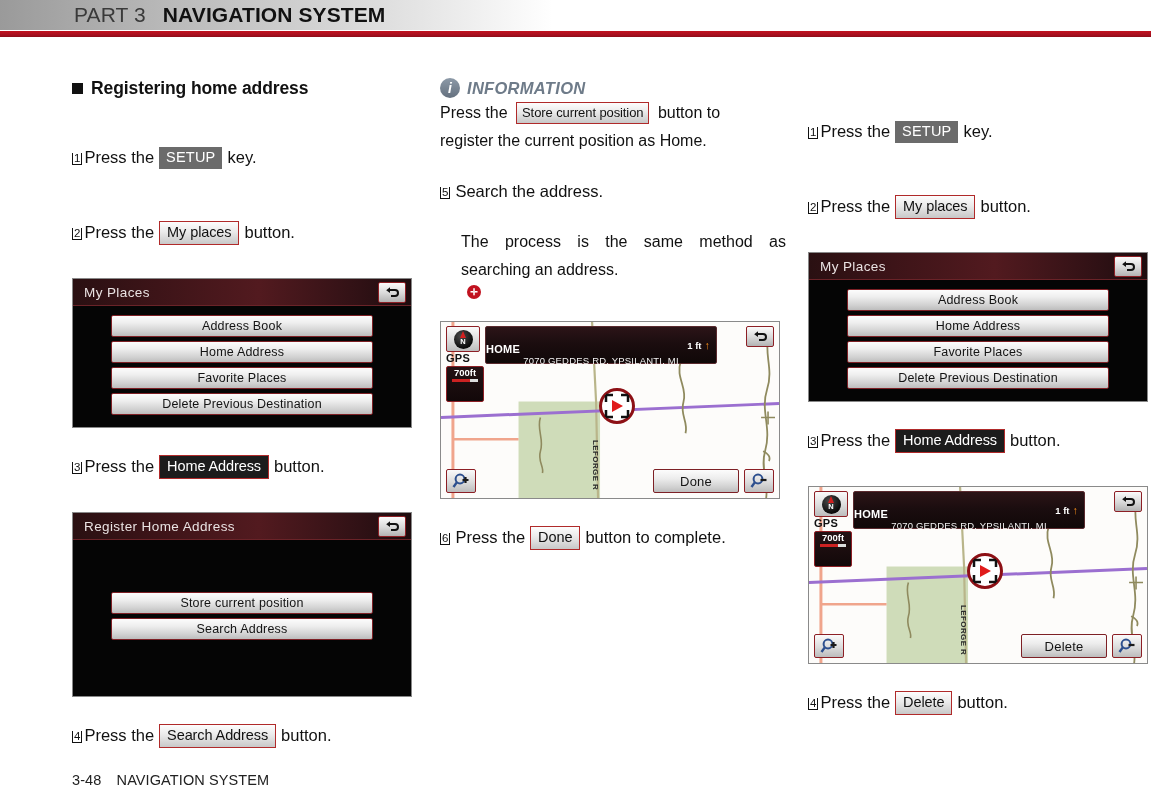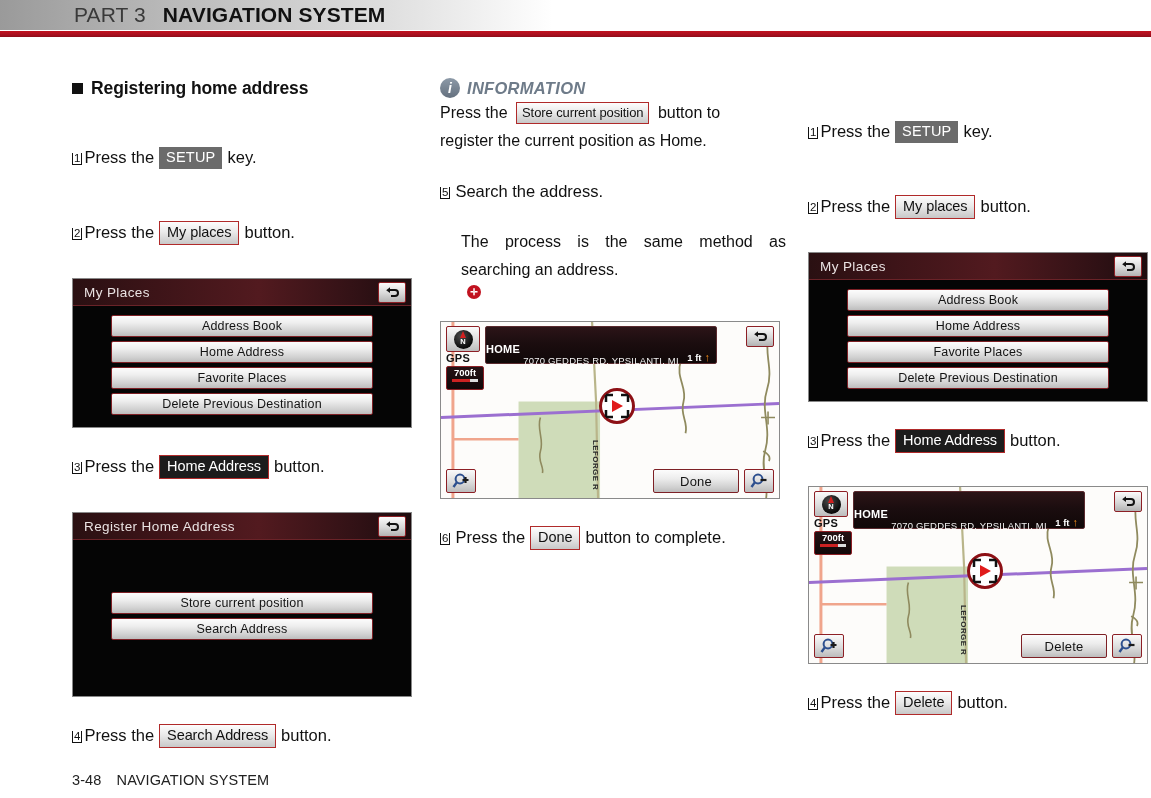--- a/index.html
+++ b/index.html
@@ -99,38 +99,38 @@
     position:relative; overflow:hidden; background:#fdfcfa;
   }
   .map-canvas{ position:absolute; inset:0; }
   .map-hdr{
     position:absolute; left:44px; top:4px; width:232px; height:38px;
     background:linear-gradient(to bottom,#2c1417 0%,#1b0d0f 45%,#100808 100%);
     border:1px solid #5a2a2e; border-radius:2px; z-index:6;
   }
   .map-hdr-t1{ color:#fff; font-size:11px; font-weight:bold; margin-top:16px; letter-spacing:.3px;}
   .map-hdr-t2{ color:#f2f2f2; font-size:9.5px; text-align:center; margin-top:0px; letter-spacing:.2px;}
-  .map-hdr-dist{ position:absolute; right:6px; bottom:0; color:#fff; font-size:9.5px; font-weight:bold;}
+  .map-hdr-dist{ position:absolute; right:6px; bottom:12px; color:#fff; font-size:9.5px; font-weight:bold;}
   .map-arrow{ color:#f08a1a; font-size:11px; margin-left:3px;}
 
   .compass{
     position:absolute; left:5px; top:4px; width:34px; height:26px; z-index:6;
     background:linear-gradient(to bottom,#fafafa,#dcdcdc 55%,#bcbcbc);
     border:1.5px solid #8d1f25; border-radius:2px;
     display:flex; align-items:center; justify-content:center;
   }
   .compass-dot{ width:19px; height:19px; border-radius:50%;
     background:radial-gradient(circle at 38% 32%,#4a4a4a,#0a0a0a 70%);
     position:relative; display:flex; align-items:center; justify-content:center;}
   .compass-n{ color:#fff; font-size:7.5px; font-weight:bold; position:relative; top:2px;}
   .compass-needle{ position:absolute; top:1.5px; left:50%; transform:translateX(-50%);
     width:0;height:0;border-left:3px solid transparent;border-right:3px solid transparent;border-bottom:7px solid #d22020;}
   .gps-lbl{ position:absolute; left:5px; top:30px; font-size:11px; font-weight:bold; color:#111; z-index:6; letter-spacing:.3px;}
   .scale-box{
-    position:absolute; left:5px; top:44px; width:38px; height:24px; z-index:6;
+    position:absolute; left:5px; top:44px; width:38px; height:36px; z-index:6;
     background:linear-gradient(to bottom,#241214,#120809); border:1.5px solid #8d1f25; border-radius:2px;
     padding-top:1px;
   }
   .scale-txt{ color:#fff; font-size:9.5px; font-weight:bold; text-align:center; line-height:10px;}
   .scale-bar{ width:26px; height:3px; background:#c22; margin:1px auto 0; border-right:8px solid #ddd;}
 
   .zoom-btn{
     position:absolute; width:30px; height:24px; z-index:6;
     background:linear-gradient(to bottom,#fafafa,#dcdcdc 55%,#bcbcbc);
     border:1.5px solid #8d1f25; border-radius:2px;

